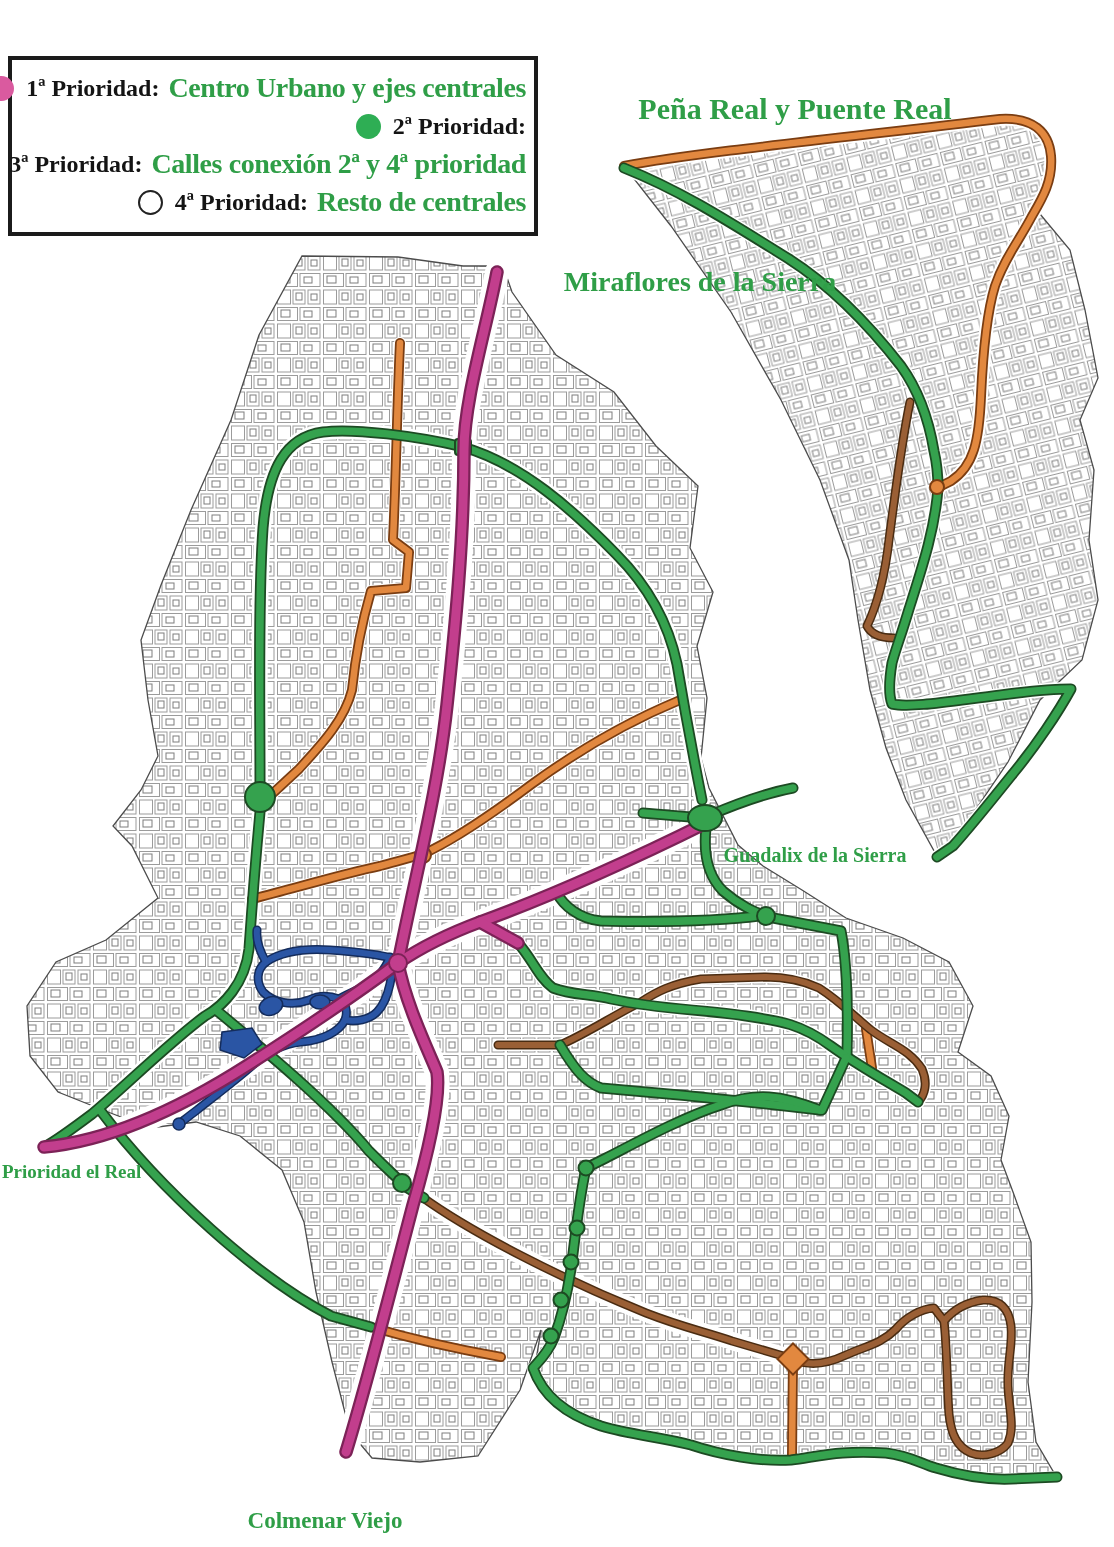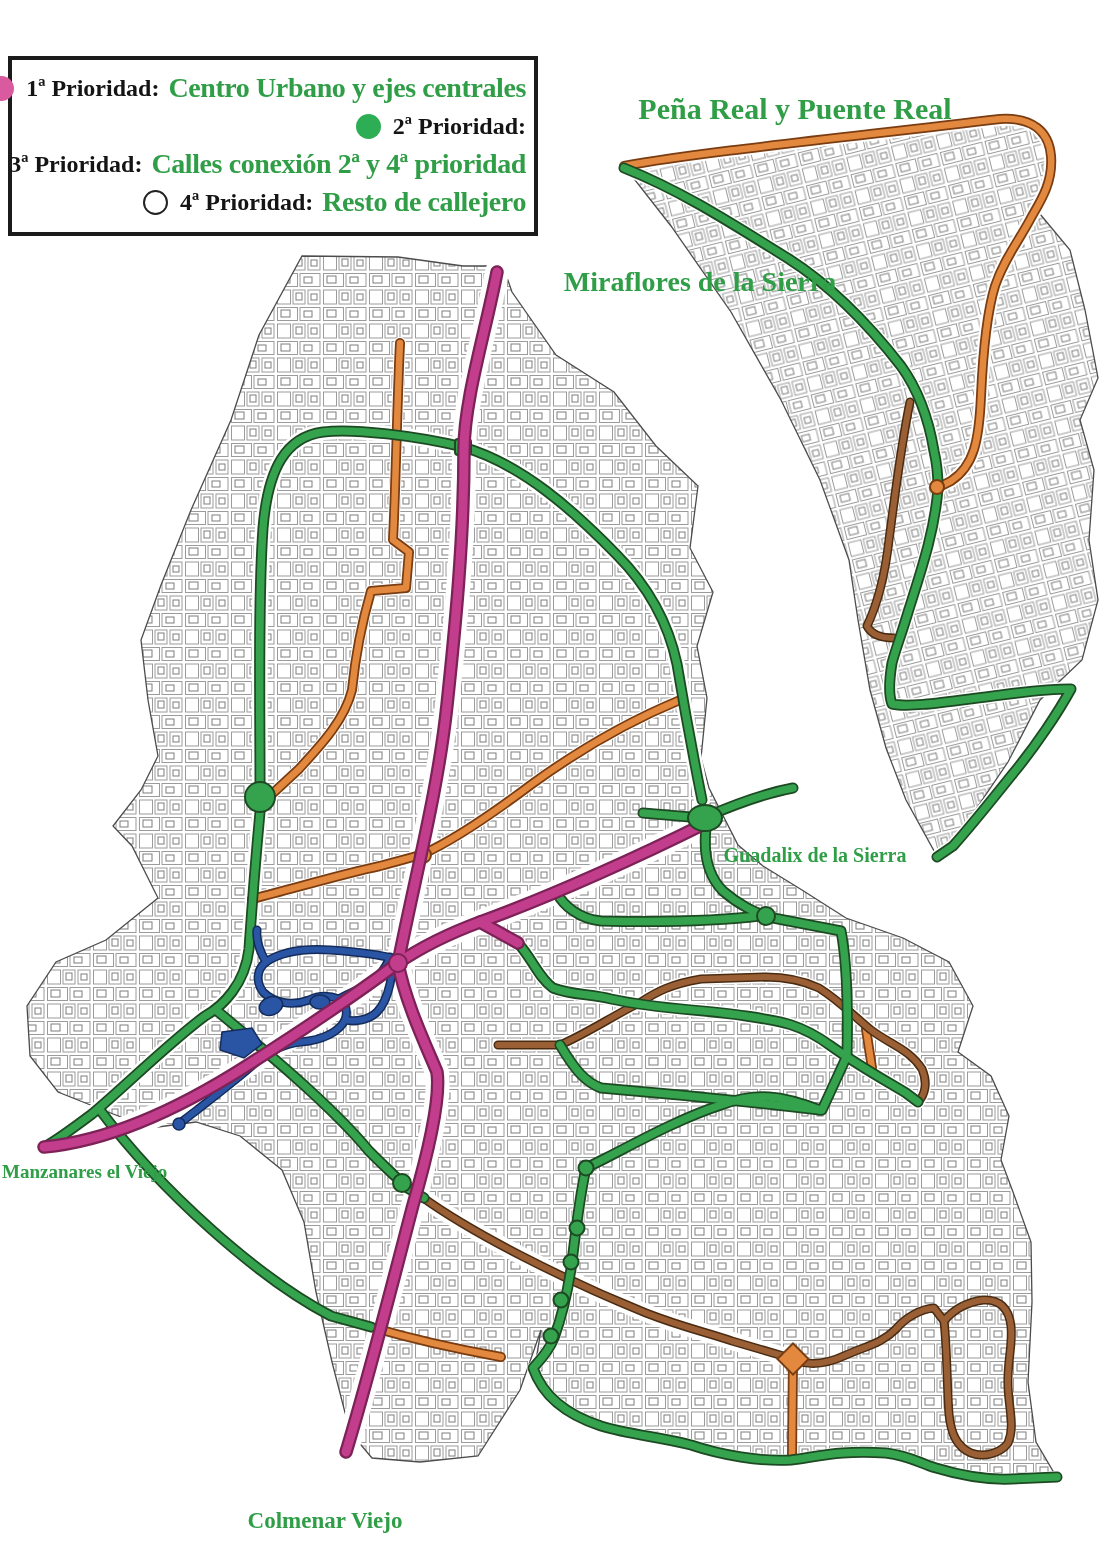--- a/index.html
+++ b/index.html
@@ -276,23 +276,23 @@
         <span class="dot dot-orange"></span>
       </span>
       <span class="term">3ª Prioridad:</span>
       <span class="desc">Calles conexión 2ª y 4ª prioridad</span>
     </div>
     <div class="legend-row">
       <span class="dots">
         <span class="dot dot-white"></span>
       </span>
       <span class="term">4ª Prioridad:</span>
-      <span class="desc">Resto de callejero</span>
+      <span class="desc">Resto de centrales</span>
     </div>
   </div>
 
   <div class="map-label lbl-penia">Peña Real y Puente Real</div>
   <div class="map-label lbl-miraflores">Miraflores de la Sierra</div>
   <div class="map-label lbl-guadalix">Guadalix de la Sierra</div>
-  <div class="map-label lbl-manzanares">Manzanares el Viejo</div>
+  <div class="map-label lbl-manzanares">Prioridad el Real</div>
   <div class="map-label lbl-colmenar">Colmenar Viejo</div>
 
 </div>
 
 </body></html>

